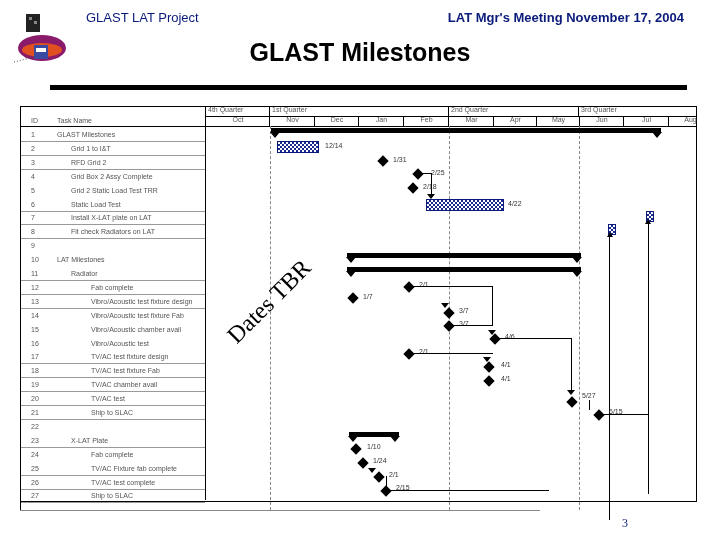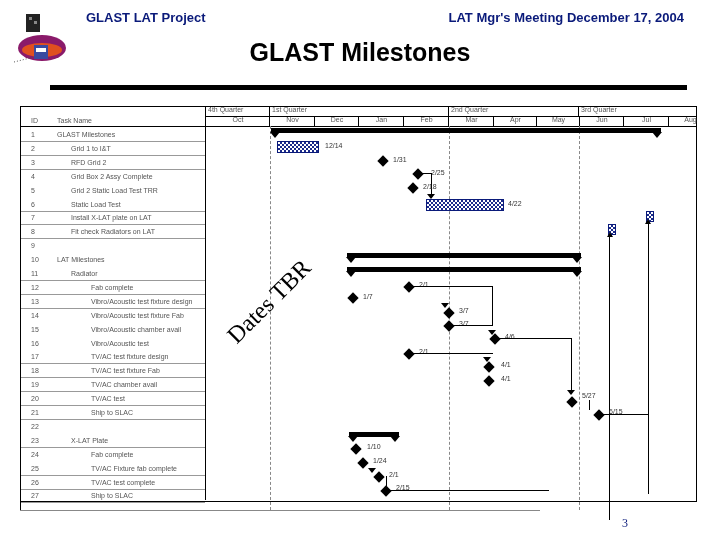--- a/index.html
+++ b/index.html
@@ -1,17 +1,17 @@
 <!DOCTYPE html>
 <html><head>
 <meta charset="utf-8">
 <style>
   html,body{margin:0;padding:0;}
   body{width:720px;height:540px;background:#fff;position:relative;overflow:hidden;font-family:"Liberation Sans",sans-serif;}
-  .hdr-left{position:absolute;left:86px;top:10px;font-size:13px;color:#0a1a7a;font-weight:bold;text-align:right;}
+  .hdr-left{position:absolute;left:86px;top:10px;font-size:13px;color:#0a1a7a;font-weight:normal;text-align:right;}
   .hdr-right{position:absolute;right:36px;top:10px;font-size:13px;color:#0a1a7a;font-weight:bold;}
   .title{position:absolute;left:0;width:720px;top:38px;text-align:center;font-size:25px;font-weight:bold;color:#000;}
   .rule{position:absolute;left:50px;top:85px;width:637px;height:5px;background:#000;}
   .logo{position:absolute;left:12px;top:12px;width:62px;height:55px;}
   .gantt{position:absolute;left:20px;top:106px;width:676px;height:404px;border-left:1px solid #000;}
   .grid-frame{position:absolute;left:0;top:0;width:675px;height:394px;border:1px solid #000;border-left:none;}
   .bottom-line{position:absolute;left:20px;top:510px;width:520px;height:1px;background:#888;}
   .row{position:absolute;left:0;width:184px;height:16px;font-size:7px;color:#555;white-space:nowrap;}
   .row .id{position:absolute;left:10px;top:4px;}
   .row .nm{position:absolute;top:4px;}
@@ -45,21 +45,21 @@
     <rect x="17" y="5" width="3" height="3" fill="#888"></rect>
       <rect x="22" y="9" width="3" height="3" fill="#888"></rect>
     <ellipse cx="30" cy="36" rx="24" ry="13" fill="#8a1a6a"></ellipse>
     <ellipse cx="30" cy="38" rx="20" ry="7" fill="#e05020"></ellipse>
     <rect x="22" y="33" width="14" height="14" fill="#3a4aa0"></rect>
     <rect x="24" y="36" width="10" height="4" fill="#fff"></rect>
     <line x1="2" y1="50" x2="22" y2="45" stroke="#555" stroke-dasharray="1,2"></line>
   </svg>
 </div>
 <div class="hdr-left">GLAST LAT Project</div>
-<div class="hdr-right">LAT Mgr's Meeting December 17, 2004</div>
+<div class="hdr-right">LAT Mgr's Meeting November 17, 2004</div>
 <div class="title">GLAST Milestones</div>
 <div class="rule"></div>
 
 <div class="gantt">
   <div class="grid-frame"></div>
 
   <div class="colhead" style="left:10px;top:11px;">ID</div>
   <div class="colhead" style="left:36px;top:11px;">Task Name</div>
   <div class="row-line" style="top:20px;background:#000;"></div>
 

